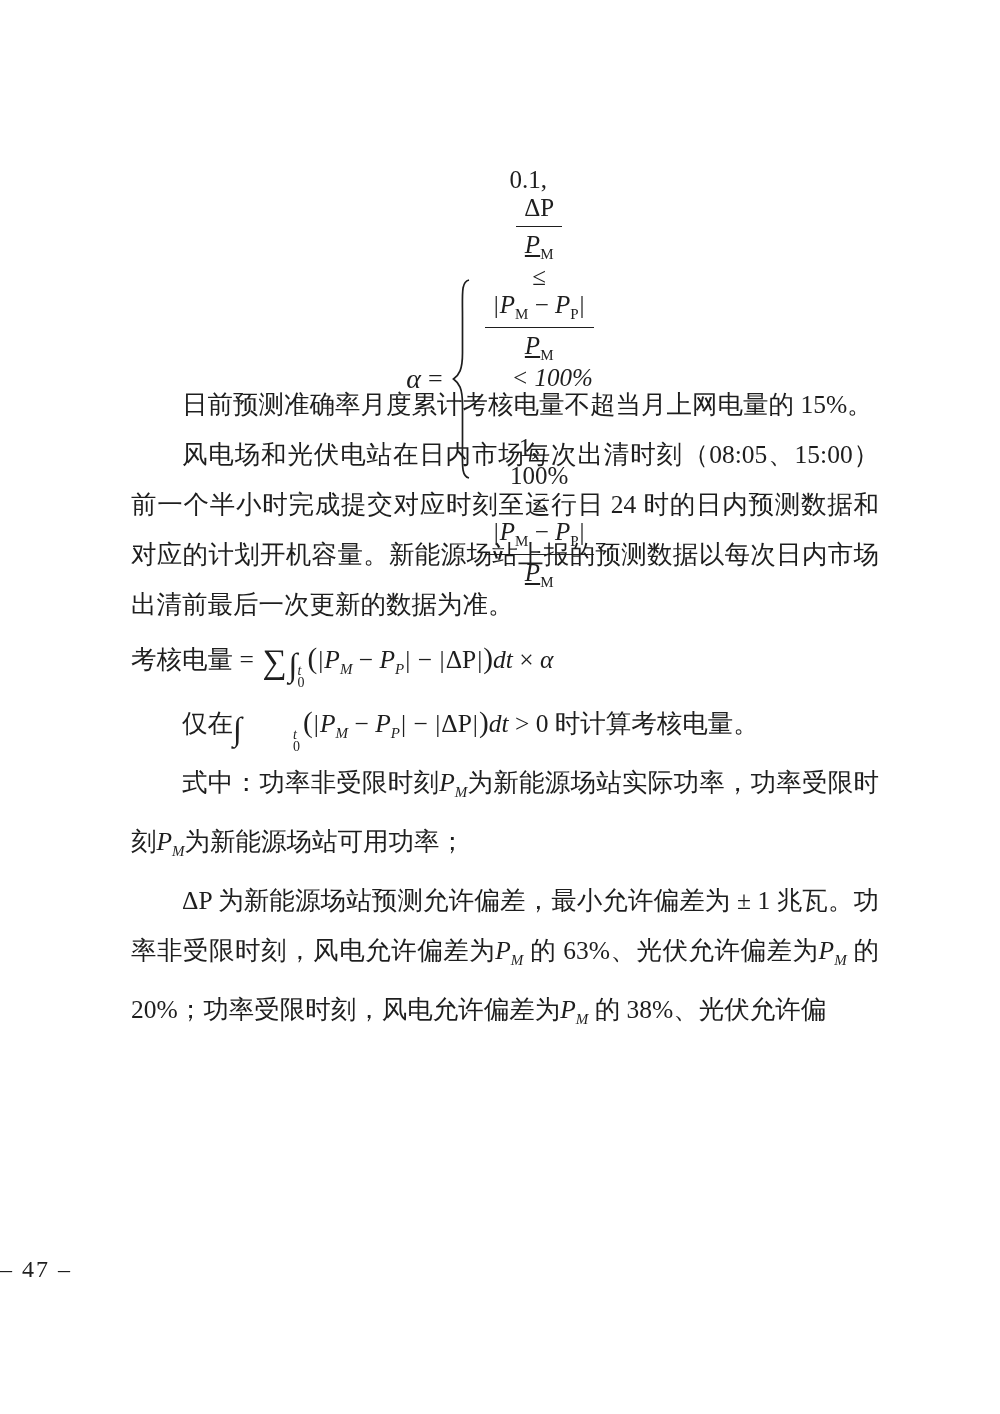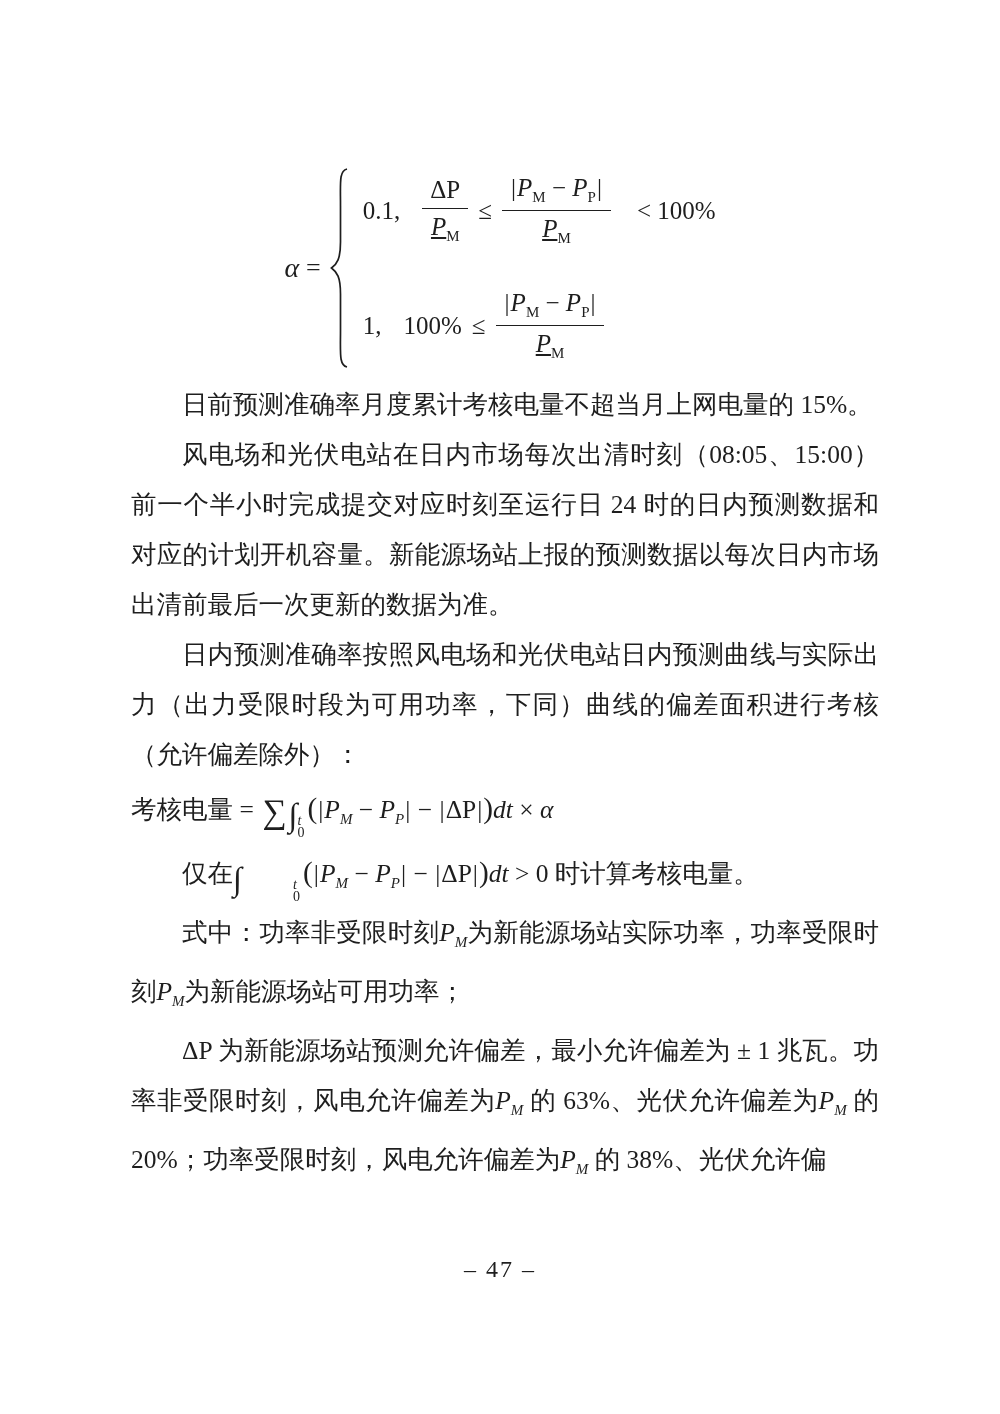--- a/index.html
+++ b/index.html
@@ -15,24 +15,24 @@
 
   
   .formula-alpha {
     position:absolute; top:166px; left:0; width:100%;
     display:flex; justify-content:center; align-items:center;
   }
   .formula-alpha .lhs { font-size:28px; font-style:italic; letter-spacing:1px; }
   .formula-alpha .eq  { font-size:26px; font-style:normal; margin:0 8px 0 6px; }
   .brace-wrap { display:flex; align-items:center; }
   .cases { display:flex; flex-direction:column; gap:42px; padding-left:12px; }
-  .case  { display:flex; align-items:center; font-size:25px; }
+  .case  { display:flex; align-items:center; font-size:25px;flex-direction:column; }
   .case .val { margin-right:22px; }
   .case .rel { margin:0 10px; }
-  .case .tail { margin-left:26px; }
+  .case .tail { margin-left:26px;font-style:italic; }
 
   .frac { display:inline-flex; flex-direction:column; align-items:center; vertical-align:middle; }
   .frac .num { display:block; padding:0 8px 4px; border-bottom:1.6px solid #1e1e1e; white-space:nowrap; }
   .frac .den { display:block; padding:4px 8px 0; white-space:nowrap;text-decoration:underline; }
 
   .mi  { font-style:italic; }                              
   .sb  { font-size:15px; font-style:normal; vertical-align:-6px; }  
   .sbi { font-size:15px; font-style:italic; vertical-align:-6px; }  
   .bar { font-style:normal; padding:0 1px; }
 
@@ -56,21 +56,21 @@
   .lims {
     display:inline-flex; flex-direction:column; align-items:flex-start;
     font-size:14px; line-height:12px; vertical-align:-7px;
     margin:0 3px 0 0;
   }
   .paren { font-size:1.15em; }
 
   
   .footer {
     position:absolute; top:1256px; left:0; width:100%;
-    text-align:center; font-size:24px; letter-spacing:2px;
+    font-size:24px; letter-spacing:2px;
   }
 </style>
 </head>
 <body>
 
 <div class="page">
 
   <div class="formula-alpha">
     <span class="lhs">α</span>
     <span class="eq">=</span>
@@ -108,21 +108,20 @@
     </span>
   </div>
 
   <div class="body-text">
 
     <p>日前预测准确率月度累计考核电量不超当月上网电量的 15%。</p>
 
 
     <p>风电场和光伏电站在日内市场每次出清时刻（08:05、15:00）前一个半小时完成提交对应时刻至运行日 24 时的日内预测数据和对应的计划开机容量。新能源场站上报的预测数据以每次日内市场出清前最后一次更新的数据为准。</p>
 
-    <p>日内预测准确率按照风电场和光伏电站日内预测曲线与实际出力（出力受限时段为可用功率，下同）曲线的偏差面积进行考核（允许偏差除外）：</p>
 
     <p class="formula-line">
       <span>考核电量</span>
       <span>=</span>
       <span class="sum">∑</span><span class="int">∫</span><span class="lims">
           <span class="mi">t</span>
           <span>0</span>
         </span><span class="paren">(</span><span class="bar">|</span><span class="mi">P</span><span class="sbi">M</span> <span>−</span> <span class="mi">P</span><span class="sbi">P</span><span class="bar">|</span> <span>−</span> <span class="bar">|</span><span>ΔP</span><span class="bar">|</span><span class="paren">)</span><span class="mi">dt</span> <span>×</span> <span class="mi">α</span>
     </p>
 

